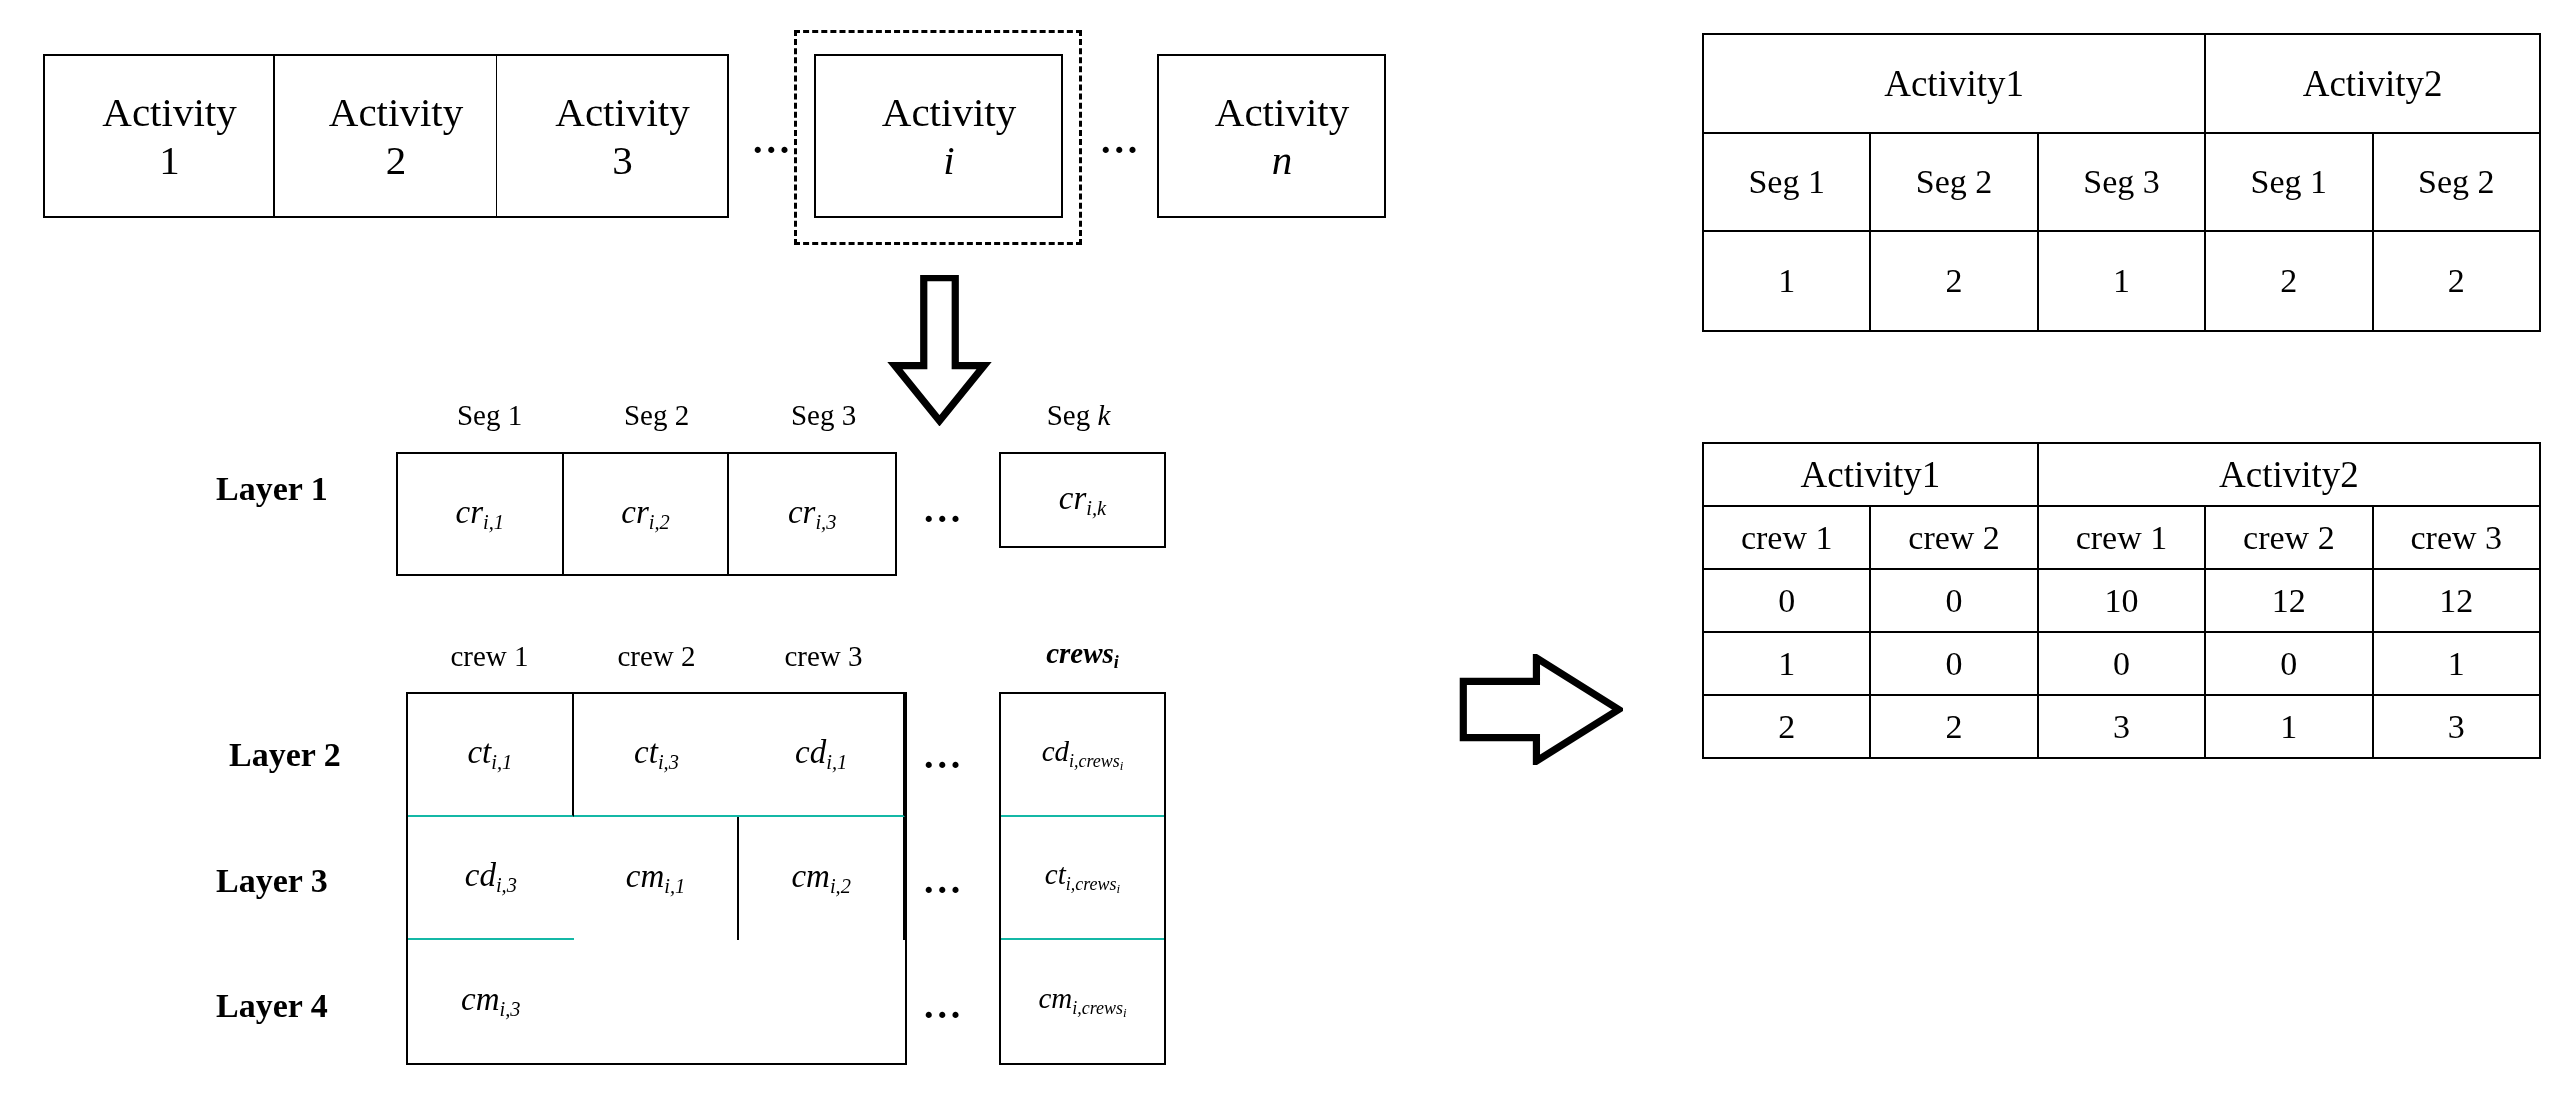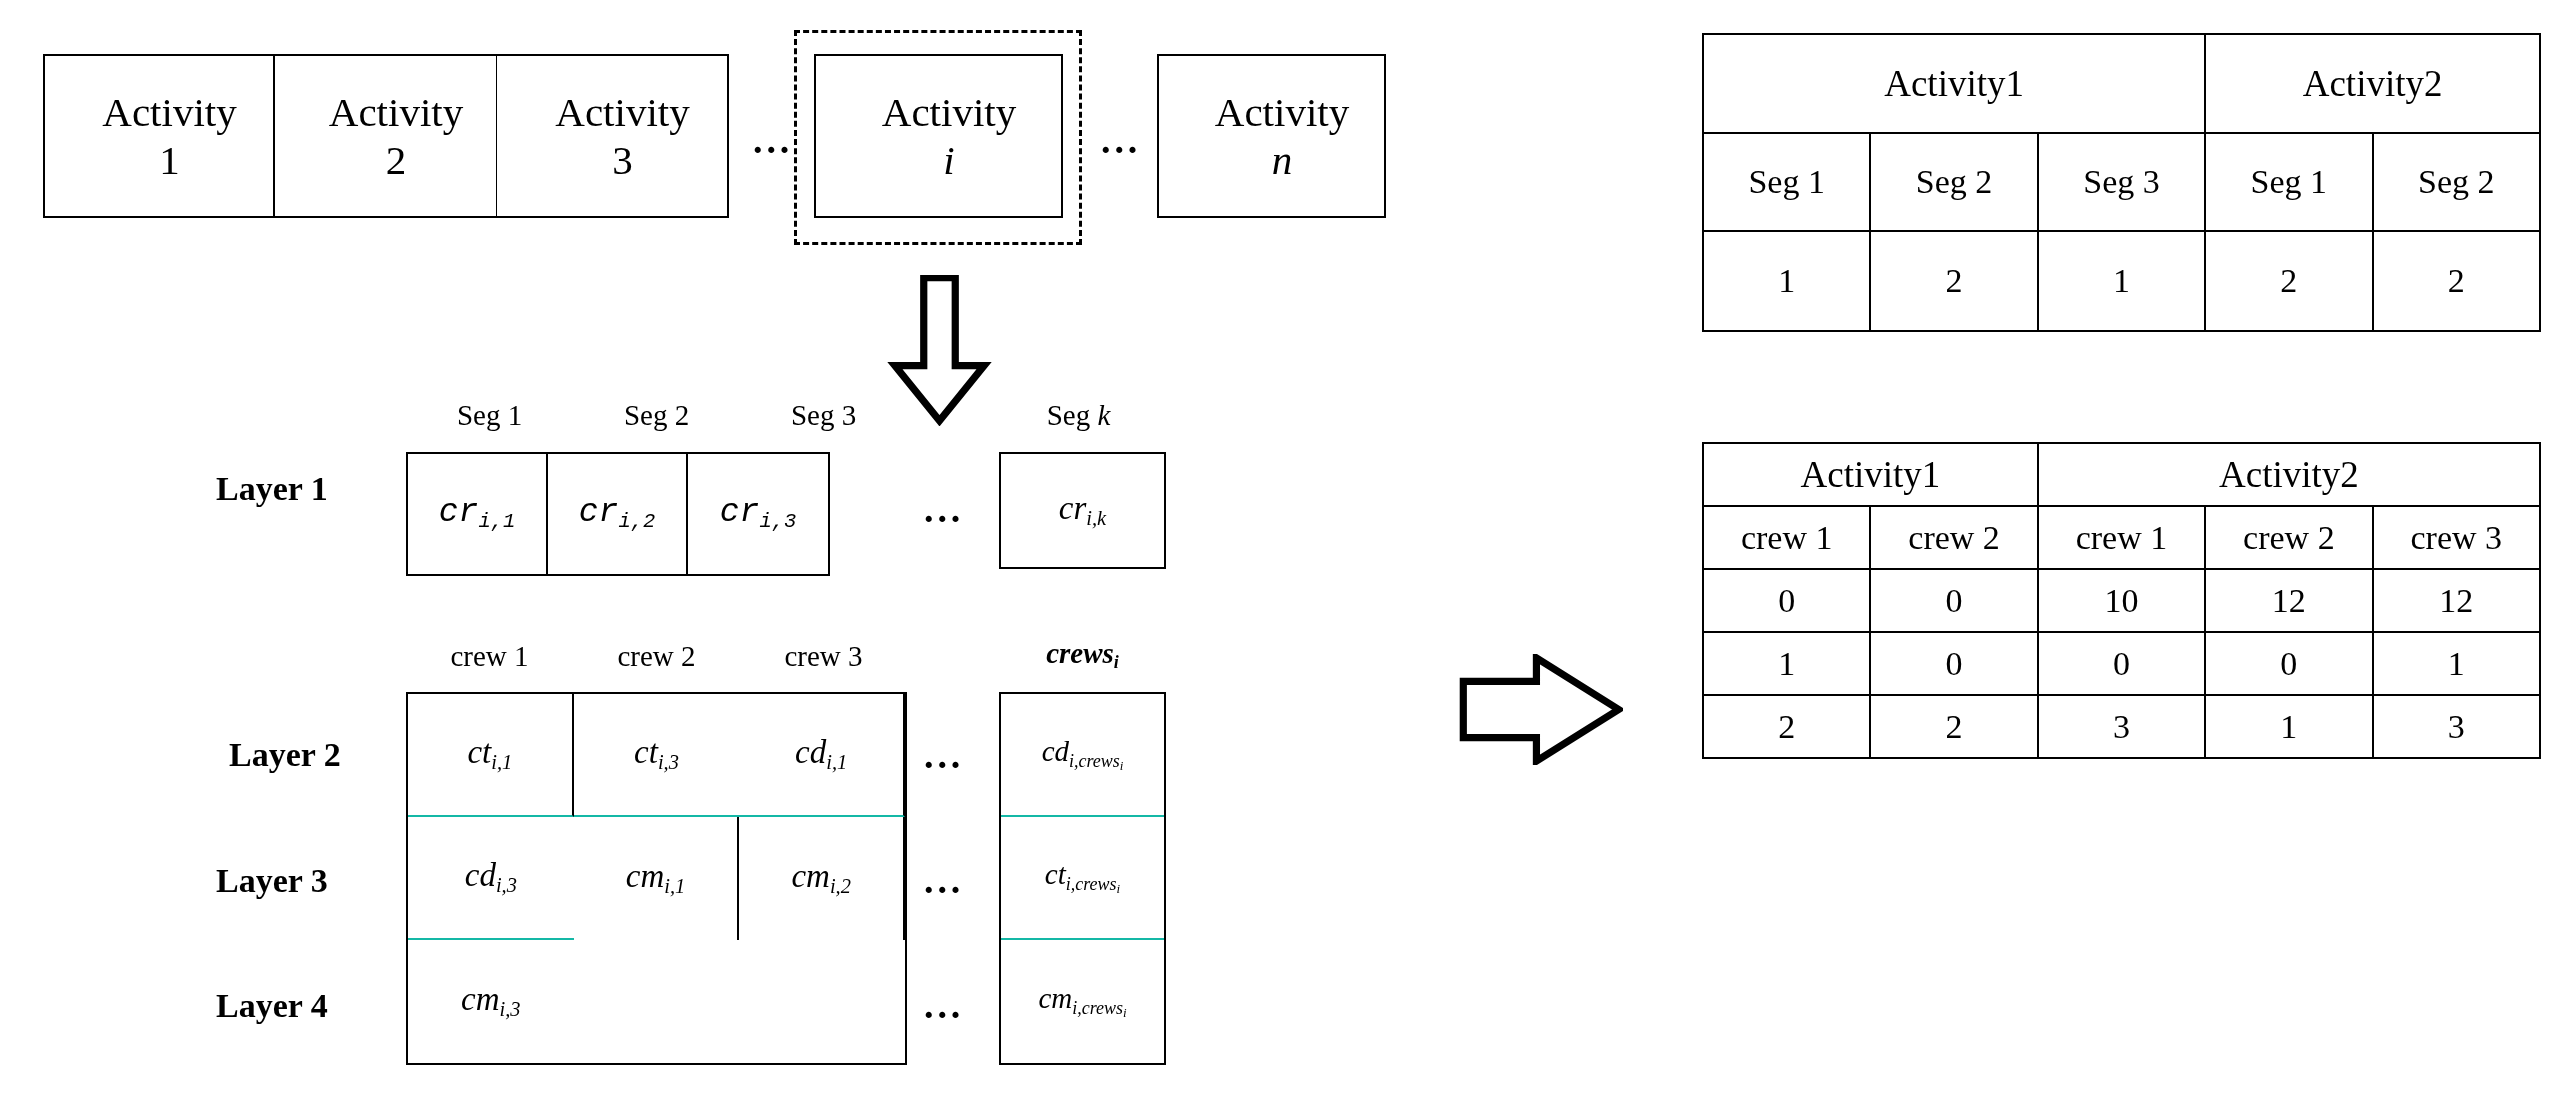--- a/index.html
+++ b/index.html
@@ -95,35 +95,35 @@
     </svg>
   </div>
 
   <div class="layerlbl" style="left:216px;top:470px;">Layer 1</div>
 
   <div class="hdr" style="left:406px;top:399px;width:167px;">Seg 1</div>
   <div class="hdr" style="left:573px;top:399px;width:167px;">Seg 2</div>
   <div class="hdr" style="left:740px;top:399px;width:167px;">Seg 3</div>
   <div class="hdr" style="left:995px;top:399px;width:167px;"><span>Seg </span><span class="it">k</span></div>
 
-  <div class="grid" style="left:406px;top:452px;width:424px;height:124px;grid-template-columns:1fr 1fr 1fr;font-family:Liberation Mono, monospace;">
+  <div class="grid" style="left:396px;top:452px;width:501px;height:124px;grid-template-columns:1fr 1fr 1fr;">
     <div class="gcell lastrow">
       <span class="m"><span>cr</span><sub>i,1</sub></span>
     </div>
     <div class="gcell lastrow">
       <span class="m"><span>cr</span><sub>i,2</sub></span>
     </div>
     <div class="gcell lastcol lastrow">
       <span class="m"><span>cr</span><sub>i,3</sub></span>
     </div>
   </div>
 
   <div class="ell" style="left:924px;top:490px;">...</div>
 
-  <div class="grid" style="left:999px;top:452px;width:167px;height:117px;grid-template-columns:1fr;">
+  <div class="grid" style="left:999px;top:452px;width:167px;height:96px;grid-template-columns:1fr;">
     <div class="gcell lastcol lastrow">
       <span class="m"><span>cr</span><sub>i,k</sub></span>
     </div>
   </div>
 
   <div class="hdr" style="left:406px;top:640px;width:167px;">crew 1</div>
   <div class="hdr" style="left:573px;top:640px;width:167px;">crew 2</div>
   <div class="hdr" style="left:740px;top:640px;width:167px;">crew 3</div>
   <div class="hdr" style="left:999px;top:637px;width:167px;font-weight:700;"><span class="m" style="font-weight:700;"><span>crews</span><sub>i</sub></span></div>
 

